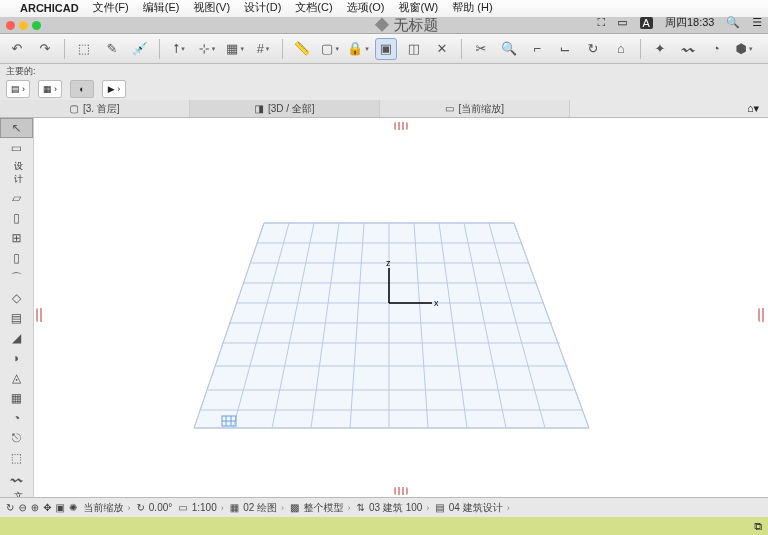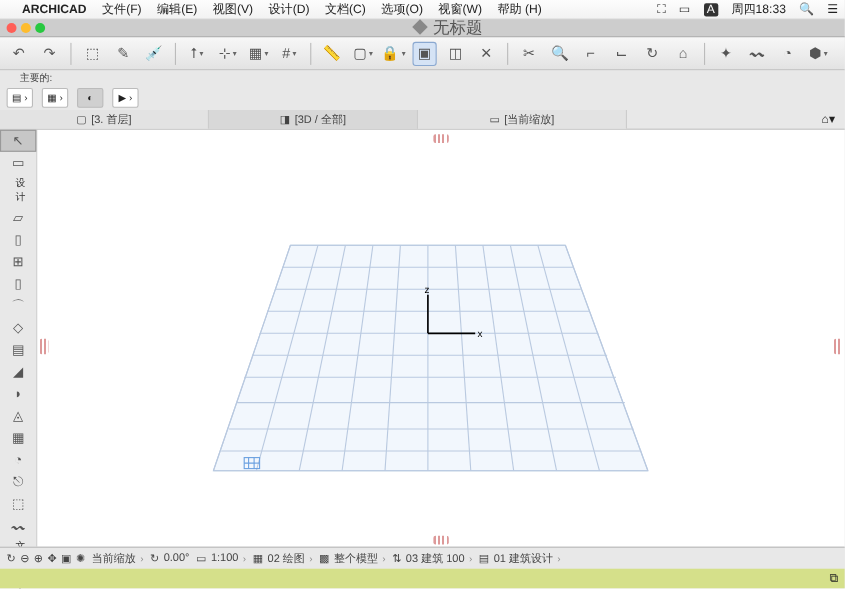--- a/index.html
+++ b/index.html
@@ -1,31 +1,31 @@
 <!DOCTYPE html>
 <html><head>
 <meta charset="utf-8">
 <style>
 * { margin:0; padding:0; box-sizing:border-box; font-family:-apple-system,Helvetica,Arial,sans-serif; }
 body { width:768px; height:535px; background:#e8e8e8; overflow:hidden; position:relative; font-size:11px; color:#222; }
-.menubar { height:18px; background:linear-gradient(#fdfdfd,#f2f2f2); display:flex; padding:0 6px; gap:14px; border-bottom:1px solid #ccc; }
+.menubar { height:18px; background:linear-gradient(#fdfdfd,#f2f2f2); display:flex; padding:0 6px; border-bottom:1px solid #ccc;flex-direction:column; }
 .menubar .left { display:flex; gap:14px; align-items:center; }
 .menubar .right { margin-left:auto; display:flex; gap:12px; align-items:center; }
 .menubar span { font-size:11px; }
 .apple { font-size:13px; }
 .titlebar { height:16px; background:#cdcdcd; display:flex; align-items:center; padding-left:6px; gap:4px; border-bottom:1px solid #aaa; }
 .dot { width:9px; height:9px; border-radius:50%; }
 .dot.r{background:#ff5f57;} .dot.y{background:#febc2e;} .dot.g{background:#28c840;}
 .titlebar .title { margin-left:auto; margin-right:auto; font-size:15px; color:#555; }
 .toolbar { height:30px; background:linear-gradient(#f7f7f7,#e3e3e3); display:flex; align-items:center; padding:0 6px; gap:6px; border-bottom:1px solid #bbb; }
 .tb-ic { width:22px; height:22px; display:flex; align-items:center; justify-content:center; border-radius:3px; font-size:13px; color:#555; }
 .tb-ic.sel { background:#d5e3f5; border:1px solid #8aa8d0; }
 .tb-ic.drop::after { content:"▾"; font-size:7px; margin-left:2px; color:#666; }
 .sep { width:1px; height:20px; background:#bbb; margin:0 2px; }
-.info-row { height:14px; background:#e8e8e8; padding-left:18px; font-size:9px; color:#444; display:flex; align-items:center; }
+.info-row { height:14px; background:#e8e8e8; padding-left:6px; font-size:9px; color:#444; display:flex; align-items:center; }
 .quick-row { height:22px; background:#e8e8e8; display:flex; align-items:center; padding:0 6px; gap:8px; }
 .qbtn { width:24px; height:18px; border:1px solid #bbb; background:#fff; border-radius:2px; font-size:9px; display:flex; align-items:center; justify-content:center; }
 .tabs { height:18px; background:#e8e8e8; display:flex; border-bottom:1px solid #bbb; }
 .tab { flex:0 0 190px; display:flex; align-items:center; justify-content:center; gap:4px; font-size:10px; color:#444; border-right:1px solid #ccc; background:#e3e3e3; }
 .tab.active { background:#d8d8d8; }
 .tab-end { margin-left:auto; width:30px; display:flex; align-items:center; justify-content:center; }
 .work { position:absolute; top:118px; left:34px; right:0; bottom:38px; background:#fff; }
 .leftbar { position:absolute; top:118px; left:0; width:34px; bottom:38px; background:#e8e8e8; border-right:1px solid #ccc; }
 .leftbar .slot { height:20px; display:flex; align-items:center; justify-content:center; color:#555; font-size:12px; }
 .leftbar .slot.sel { background:#c7c7c7; border:1px solid #999; }
@@ -235,20 +235,20 @@
       <span>整个模型</span>
       <span class="chev">›</span>
   </div>
   <div class="grp">
     <span>⇅</span>
       <span>03 建筑 100</span>
       <span class="chev">›</span>
   </div>
   <div class="grp">
     <span>▤</span>
-      <span>01 建筑设计</span>
+      <span>04 建筑设计</span>
       <span class="chev">›</span>
   </div>
 </div>
 
 <div class="hint">
   <span class="corner">⧉</span>
 </div>
 
 </body></html>

